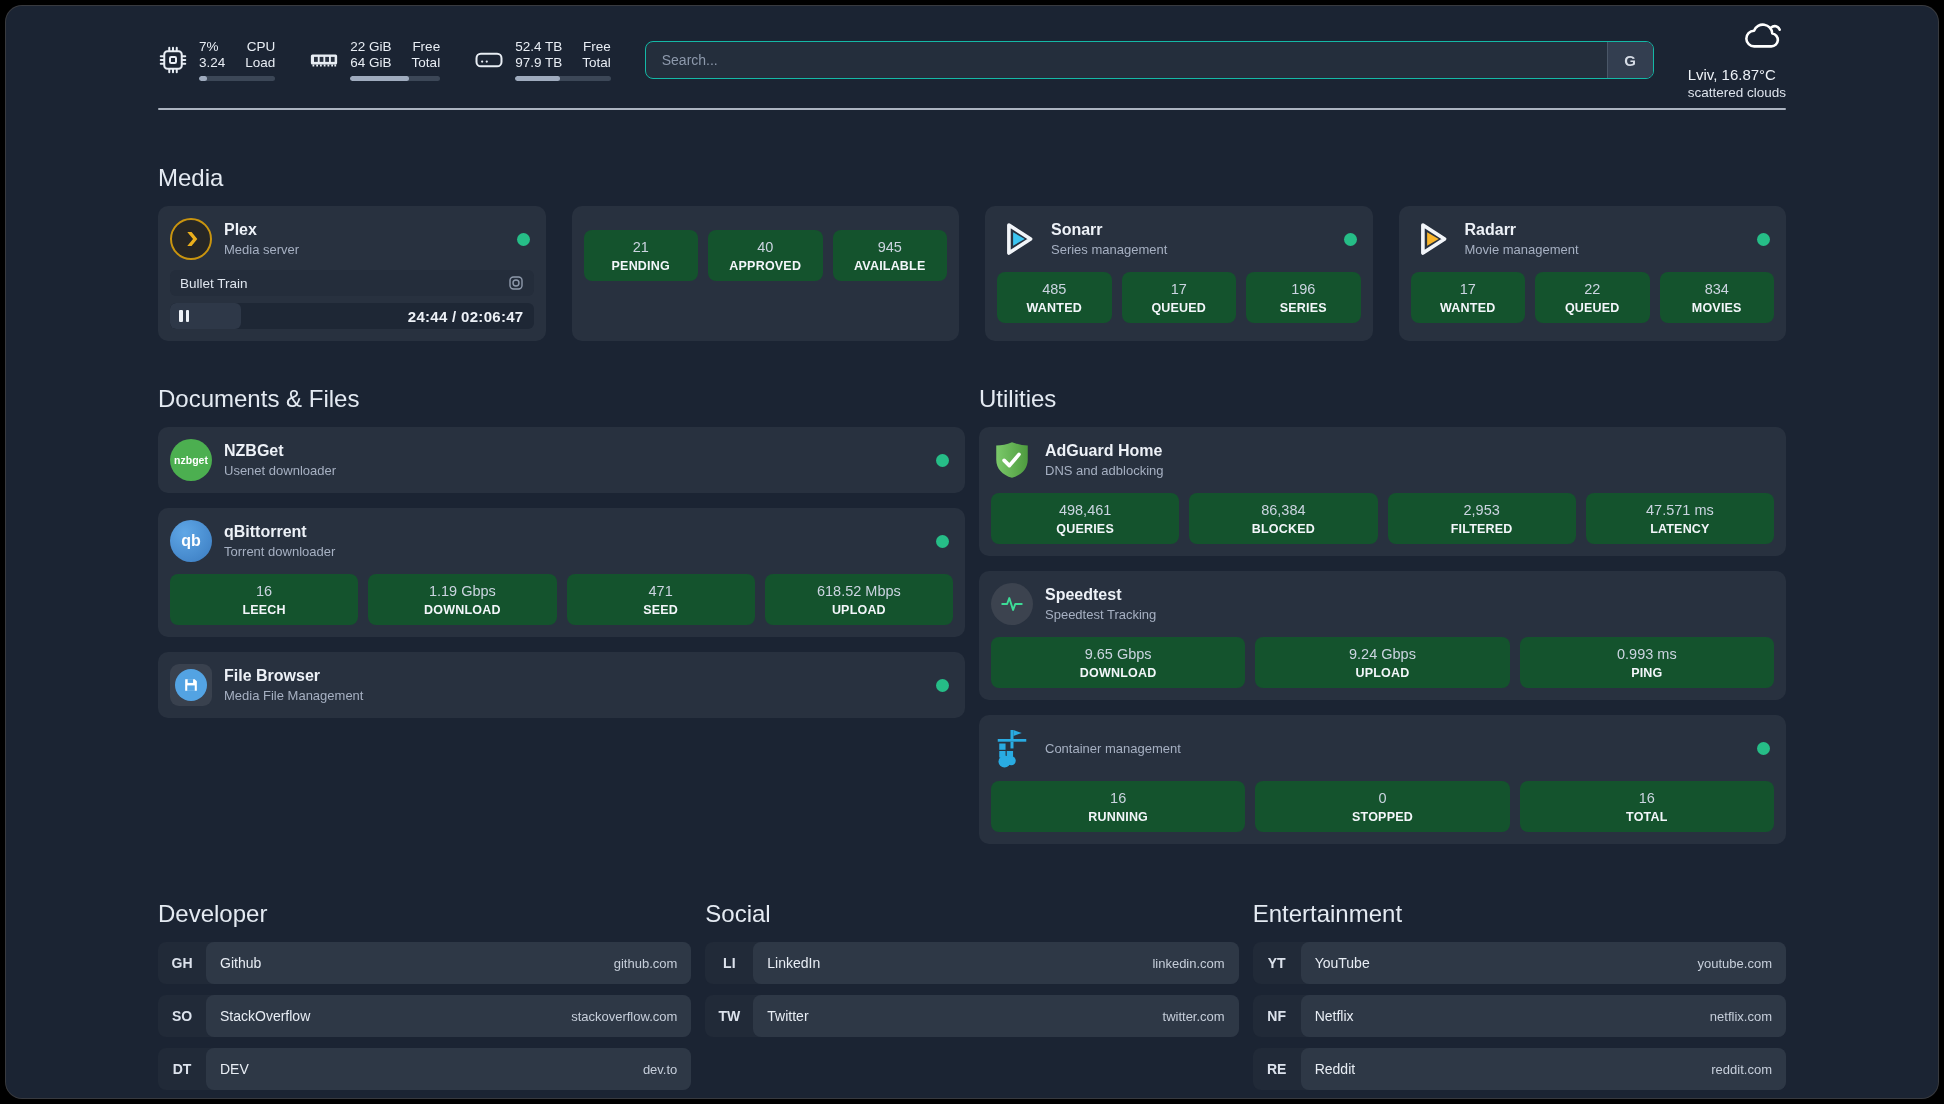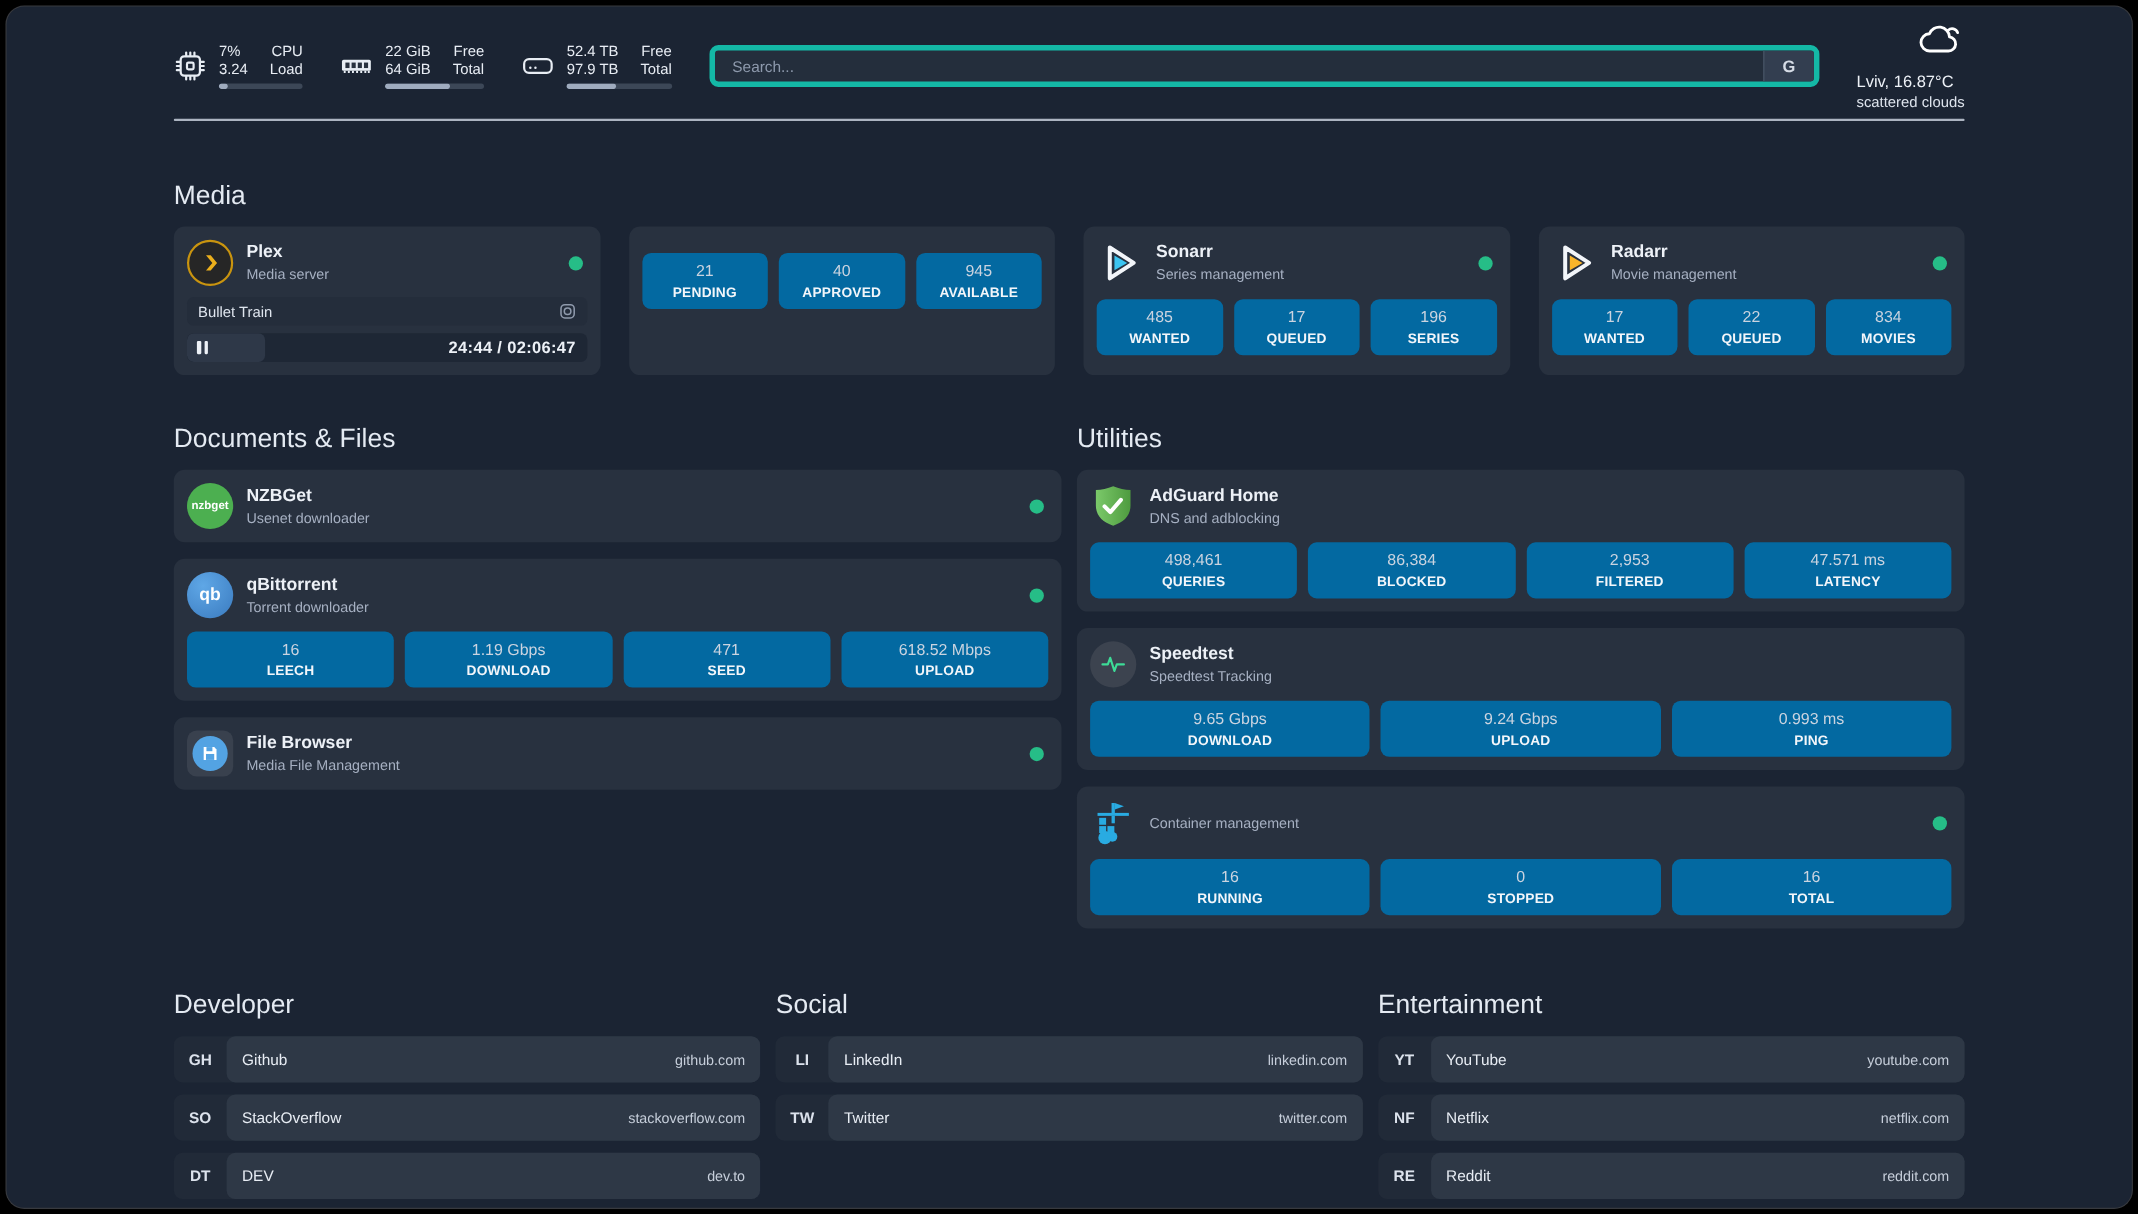--- a/index.html
+++ b/index.html
@@ -14,21 +14,21 @@
   .sysstat { display:flex; gap:11px; align-items:center; }
   .sysstat svg { width:30px; height:30px; flex:none; }
   .sysstat-text { display:flex; flex-direction:column; }
   .sysstat-rows { display:flex; gap:20px; }
   .sys-col { display:flex; flex-direction:column; font-size:13.5px; line-height:16px; color:#E8EDF4; }
   .sys-col.labels { text-align:right; }
   .sysbar { margin-top:5px; height:5px; border-radius:3px; background:#3C4757; overflow:hidden; }
   .sysbar-fill { height:100%; background:#9FABBE; border-radius:3px; }
 
   .searchwrap { flex:1; margin:0 34px; height:38px; display:flex; align-items:stretch;
-                background:#242E3C; border:5px solid #14b8a6; border-radius:8px; overflow:hidden; }
+                background:#242E3C; border:1px solid #14b8a6; border-radius:8px; overflow:hidden; }
   .searchwrap input { flex:1; background:transparent; border:none; outline:none; padding:0 16px;
                       font-size:14px; color:#E8EDF4; font-family:inherit; }
   .searchwrap input::placeholder { color:#8D99AC; }
   .search-engine { width:46px; display:flex; align-items:center; justify-content:center;
                    background:#333E50; border-left:1px solid #4A5768; color:#D6DCE6;
                    font-size:15px; font-weight:600; cursor:pointer; }
 
   .weather { display:flex; align-items:flex-end; gap:12px;flex-direction:column; }
   .weather svg { width:44px; height:34px; }
   .weather-line1 { font-size:15px; color:#EDF1F7; line-height:19px; }
@@ -43,21 +43,21 @@
 
   .card { background:#28313F; border-radius:10px; padding:12px; cursor:pointer; }
   .card-header { display:flex; align-items:center; gap:12px; }
   .app-icon { width:42px; height:42px; flex:none; position:relative; }
   .card-titles { flex:1; min-width:0; }
   .card-name { font-size:16px; font-weight:600; color:#EDF1F7; line-height:20px; }
   .card-desc { font-size:13px; color:#A6B0C2; line-height:17px; margin-top:1px; }
   .status-dot { width:13px; height:13px; border-radius:50%; background:#26BD87; flex:none; margin-right:4px; }
 
   .tiles { display:flex; gap:10px; margin-top:12px; }
-  .tile { flex:1; background:#0369a1; border-radius:8px; text-align:center; padding:8px 4px 7px; }
+  .tile { flex:1; background:#14532d; border-radius:8px; text-align:center; padding:8px 4px 7px; }
   .tile-value { font-size:14.5px; color:#CBD4E0; line-height:18px; }
   .tile-label { font-size:12.5px; font-weight:700; color:#F3F6FA; line-height:16px; margin-top:2px; letter-spacing:.2px; }
 
   
   .player { margin-top:10px; }
   .player-title-row { display:flex; align-items:center; justify-content:space-between;
                       background:#242D3B; border-radius:6px; padding:5px 10px; }
   .player-title { font-size:13.5px; color:#DFE5EE; }
   .player-progress { margin-top:7px; position:relative; height:26px; background:#1E2735; border-radius:6px;
                      display:flex; align-items:center; overflow:hidden; }

